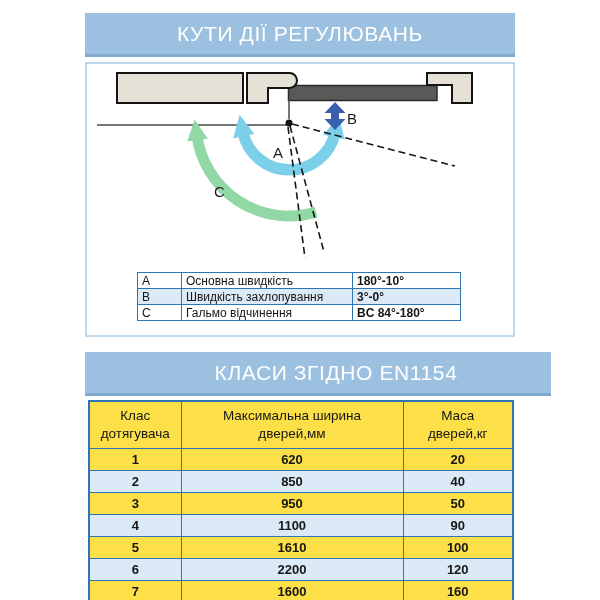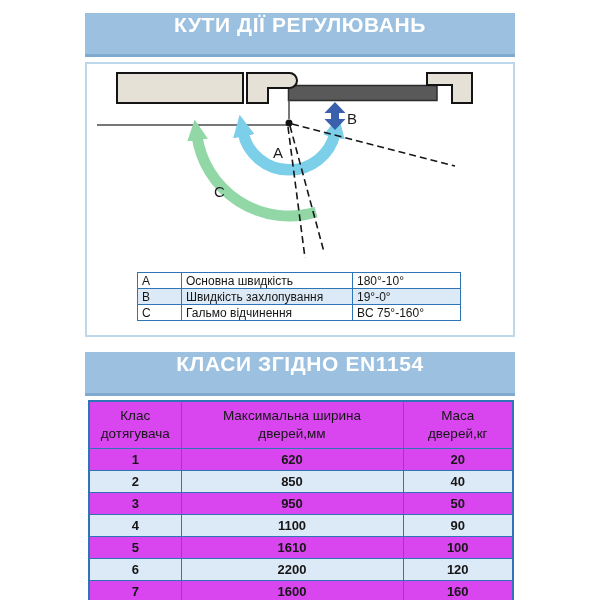--- a/index.html
+++ b/index.html
@@ -5,26 +5,26 @@
   html,body { margin:0; padding:0; }
   body {
     width:600px; height:600px; background:#ffffff; position:relative;
     font-family:"Liberation Sans", sans-serif; color:var(--ink,#161616);
     overflow:hidden;
   }
   .hdr {
     position:absolute; left:85px; width:430px; height:41px; box-sizing:content-box;
     background:var(--header-bg,#9cc0df);
     border-bottom:3px solid var(--header-edge,#7fa9ce);
-    display:flex; align-items:flex-start; justify-content:center;
-    color:#ffffff; font-size:21px; font-weight:bold; letter-spacing:.6px;
+    display:flex; align-items:center; justify-content:center;
+    color:#ffffff; font-size:21px; font-weight:normal; letter-spacing:.6px;
     width:430px;
   }
   .hdr1 { top:13px; }
-  .hdr2 { top:352px; }
+  .hdr2 { top:352px;padding-left:36px; }
   .panel {
     position:absolute; left:85px; top:62px; width:426px; height:271px;
     border:2px solid var(--panel-border,#bdd7eb); background:#ffffff;
   }
   svg.diagram { position:absolute; left:85px; top:62px; }
 
   .f-frame { fill:var(--frame-fill,#e6e1d7); stroke:#141414; stroke-width:2; }
   .f-rail  { fill:var(--rail-fill,#595959); stroke:#2b2b2b; stroke-width:1.5; }
   .thin    { stroke:#4a4a4a; stroke-width:1.5; fill:none; }
   .dash    { stroke:#161616; stroke-width:1.6; fill:none; stroke-dasharray:7 4; }
@@ -35,28 +35,28 @@
   .f-blue  { fill:var(--arrow-blue,#3a5fad); }
   .diag-label { font-family:"Liberation Sans",sans-serif; font-size:15px; fill:#1c1c1c; }
 
   table { border-collapse:collapse; }
   .legend {
     position:absolute; left:137px; top:272px; font-size:12px; color:#161616;
   }
   .legend td { border:1.5px solid var(--table-border,#2e75b6); height:15px; padding:0 4px; background:#fff; }
   .legend td.lk { width:35px; }
   .legend td.ln { width:162px; }
-  .legend td.lv { width:99px; }
+  .legend td.lv { width:99px;font-weight:bold; }
   .legend tr.alt td { background:var(--stripe,#dce9f6); }
 
   .spec {
     position:absolute; left:88px; top:400px; font-size:13.5px; color:#161616;
     table-layout:fixed; border:2px solid var(--table-border,#2e75b6);
   }
-  .spec th, .spec td { border:1.5px solid var(--table-border,#2e75b6); text-align:center; background:#d946ef; }
+  .spec th, .spec td { border:1.5px solid var(--table-border,#2e75b6); text-align:center; background:#fde047; }
   .spec th { height:46px; font-weight:normal; line-height:1.3; padding:0 8px; }
   .spec td { height:19px; font-weight:bold; font-size:13px; }
   .spec tr.alt td { background:var(--stripe,#dce9f6); }
 </style>
 </head>
 <body>
 
 <div class="hdr hdr1">
   <span>КУТИ ДІЇ РЕГУЛЮВАНЬ</span>
 </div>
@@ -106,26 +106,26 @@
 <table class="legend">
   <tbody>
     <tr>
       <td class="lk">A</td>
       <td class="ln">Основна швидкість</td>
       <td class="lv">180°-10°</td>
     </tr>
     <tr class="alt">
       <td class="lk">B</td>
       <td class="ln">Швидкість захлопування</td>
-      <td class="lv">19°-0°</td>
+      <td class="lv">3°-0°</td>
     </tr>
     <tr>
       <td class="lk">C</td>
       <td class="ln">Гальмо відчинення</td>
-      <td class="lv">BC 75°-160°</td>
+      <td class="lv">BC 84°-180°</td>
     </tr>
   </tbody>
 </table>
 
 <div class="hdr hdr2">
   <span>КЛАСИ ЗГІДНО EN1154</span>
 </div>
 
 <table class="spec">
   <colgroup>

